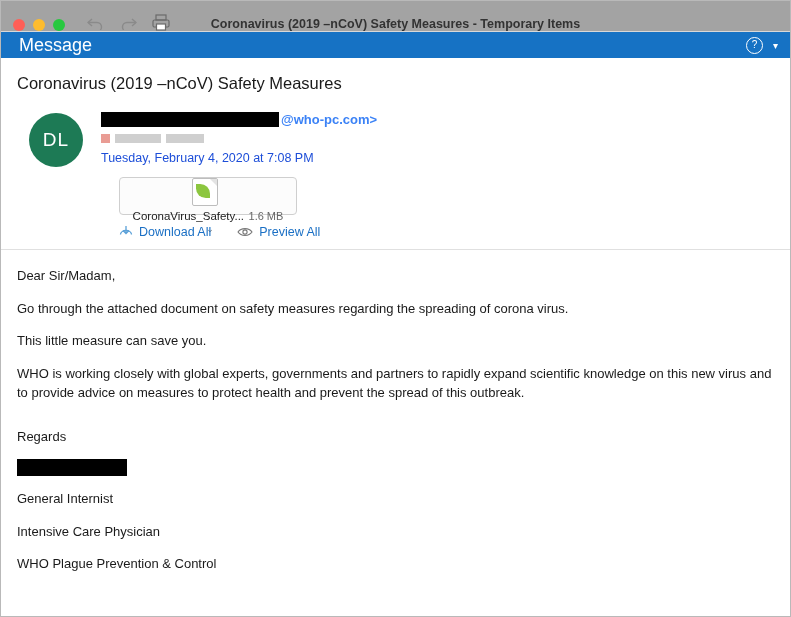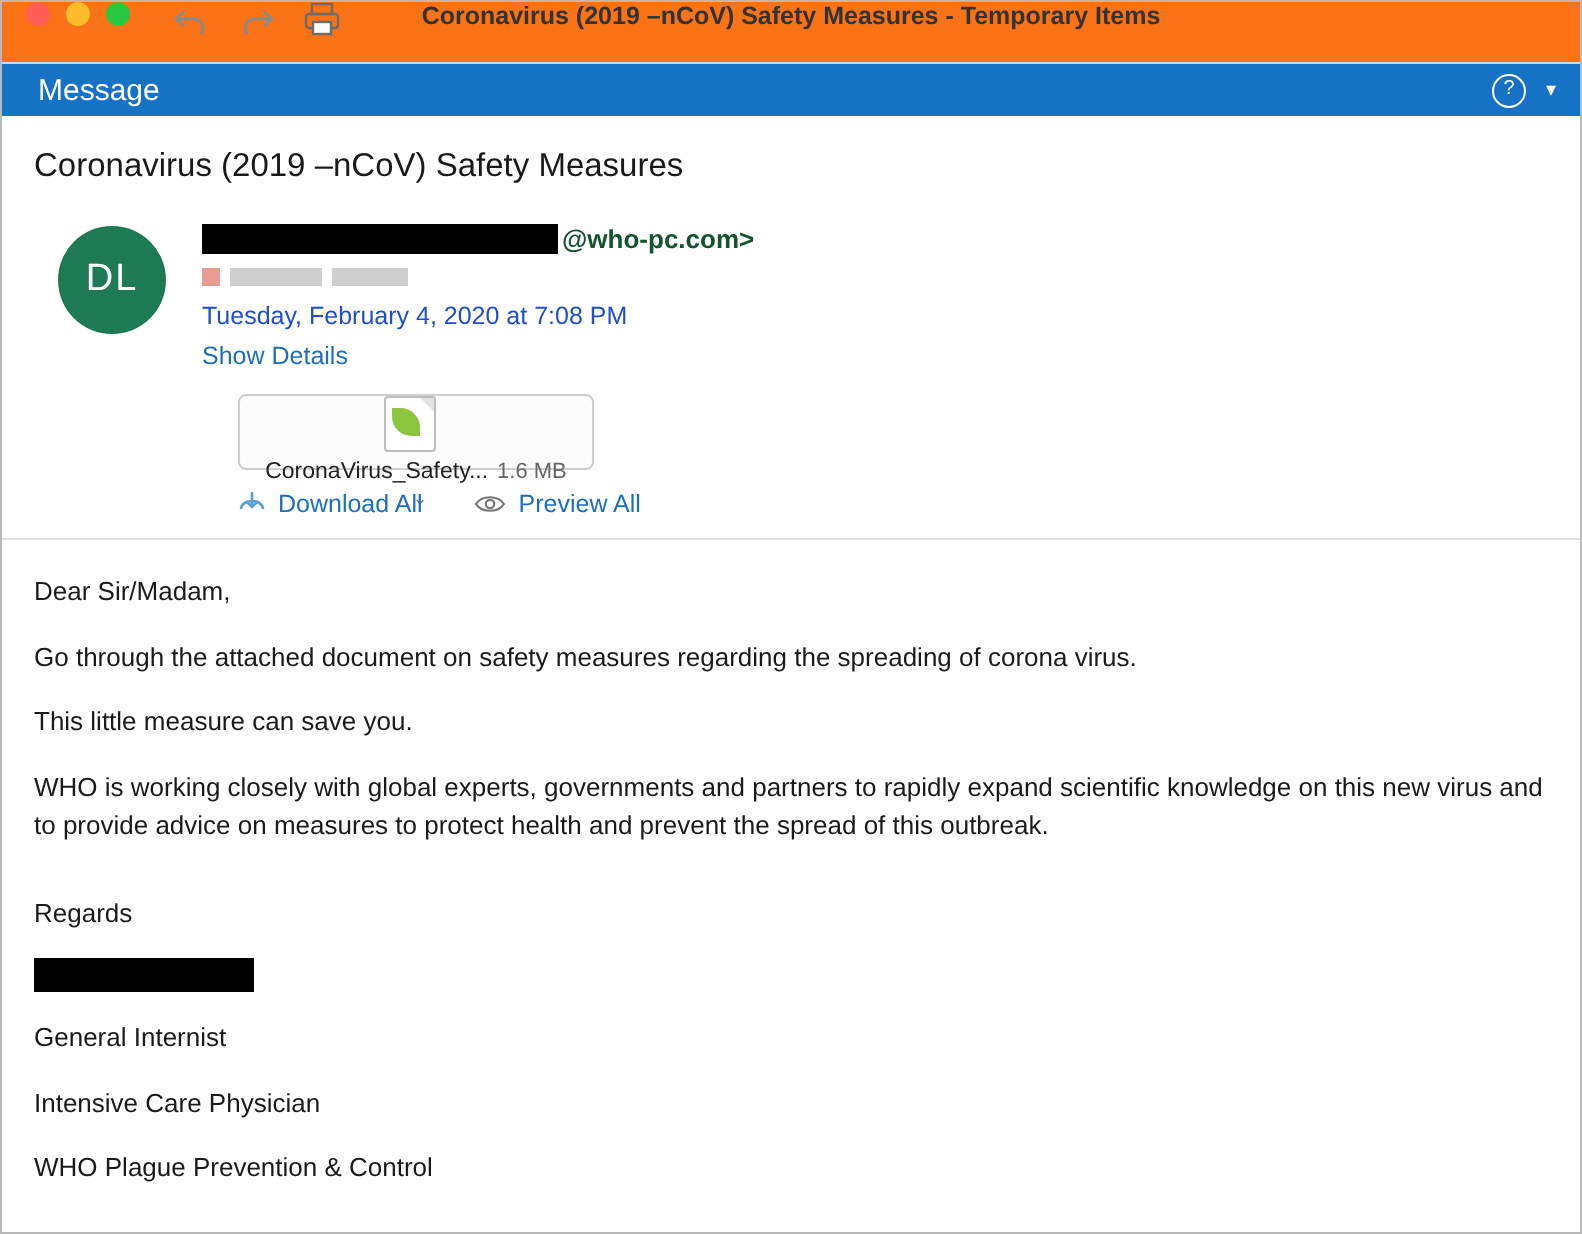--- a/index.html
+++ b/index.html
@@ -20,24 +20,24 @@
     box-sizing: border-box;
     border: 1px solid #b9b9b9;
     background: #ffffff;
     display: flex;
     flex-direction: column;
     overflow: hidden;
   }
   
   .titlebar {
     height: 30px;
-    background: #f97316;
+    background: #a3a3a3;
     border-bottom: 1px solid #d8d8d8;
     display: flex;
-    align-items: flex-start;
+    align-items: flex-end;
     position: relative;
     flex: 0 0 auto;
   }
   .traffic {
     display: flex;
     align-items: center;
     gap: 8px;
     padding-left: 12px;
   }
   .dot {
@@ -71,21 +71,21 @@
     height: 26px;
     background: #1672c4;
     color: #ffffff;
     display: flex;
     align-items: center;
     justify-content: space-between;
     padding: 0 12px;
     flex: 0 0 auto;
   }
   .ribbon-left {
-    font-size: 15px;
+    font-size: 18px;
     padding-left: 6px;
     text-align: center;
   }
   .ribbon-right {
     display: flex;
     align-items: center;
     gap: 10px;
   }
   .help-circle {
     width: 15px;
@@ -141,21 +141,21 @@
     height: 17px;
   }
   .redact {
     background: #000000;
     display: inline-block;
   }
   .redact-from { width: 178px; height: 15px; }
   .domain {
     font-size: 13px;
     font-weight: bold;
-    color: #14532d;
+    color: #3b82f6;
     margin-left: 2px;
   }
   .to-line {
     margin-top: 5px;
     height: 11px;
     display: flex;
     align-items: center;
     gap: 5px;
   }
   .blur-sq {
@@ -313,21 +313,20 @@
         <div class="from-line">
           <span class="redact redact-from"></span>
           <span class="domain">@who-pc.com&gt;</span>
         </div>
         <div class="to-line">
           <span class="blur-sq"></span>
           <span class="blur-bar" style="width:46px"></span>
           <span class="blur-bar" style="width:38px"></span>
         </div>
         <div class="date-line">Tuesday, February 4, 2020 at 7:08 PM</div>
-        <div class="show-details">Show Details</div>
 
         <div class="attachment">
           <span class="file-icon">
             <span class="leaf"></span>
             <span class="corner"></span>
           </span>
           <span class="file-meta">
             <span class="file-name">CoronaVirus_Safety...</span>
             <span class="file-size">1.6 MB</span>
           </span>

